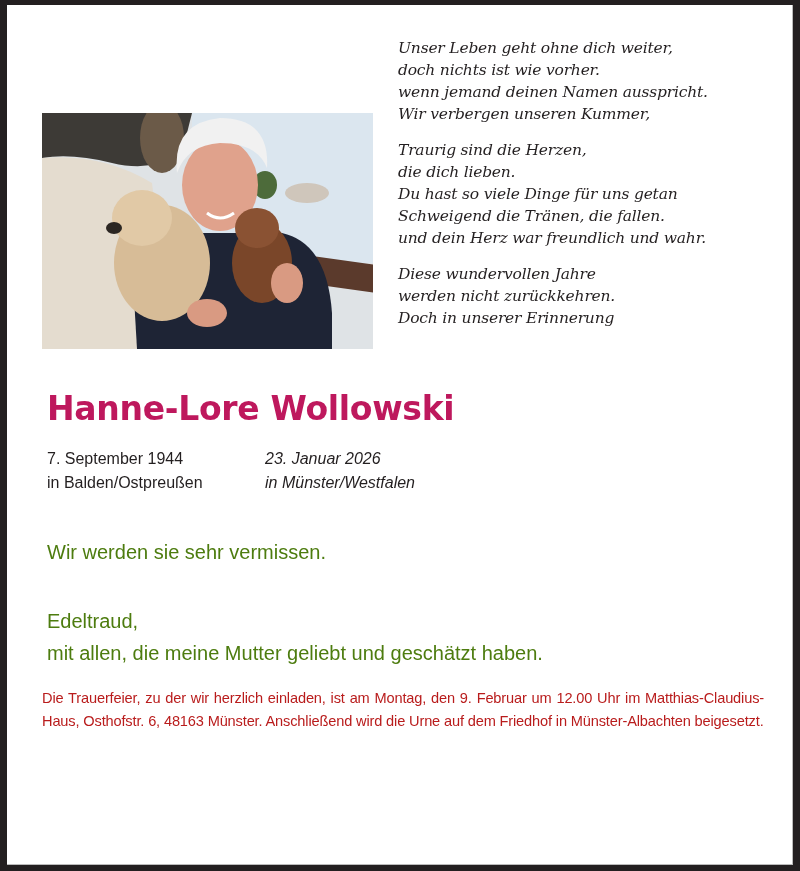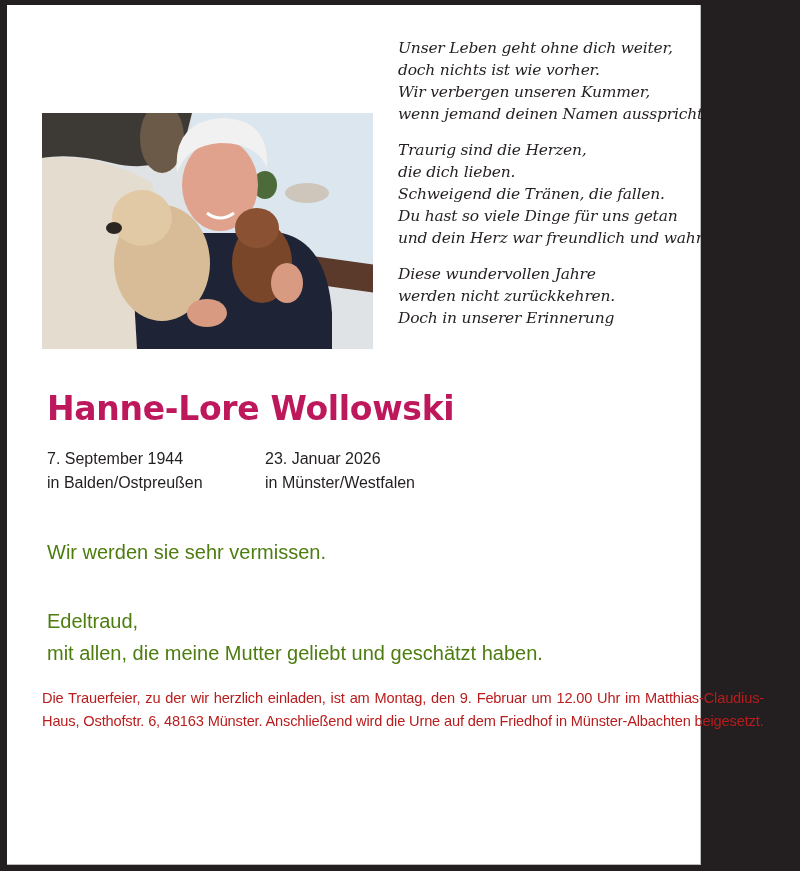--- a/index.html
+++ b/index.html
@@ -1,20 +1,20 @@
 <!DOCTYPE html>
 <html><head>
   <meta charset="utf-8">
   <style>
     * { box-sizing: border-box; margin: 0; padding: 0; }
     html, body { width: 800px; height: 871px; background: #231f20; overflow: hidden; }
     .frame {
       position: absolute;
       left: 7px; top: 5px;
-      width: 694px; height: 860px;
+      width: 786px; height: 860px;
       background: #ffffff;
       border-right: 1px solid #bbbbbb;
       border-bottom: 1px solid #bbbbbb;
     }
     .poem {
       position: absolute;
       left: 391px; top: 32px;
       width: 390px;
       font-family: "DejaVu Serif", serif;
       font-style: italic;
@@ -46,21 +46,21 @@
     }
     .dates {
       position: absolute;
       top: 442px;
       font-family: "Liberation Sans", sans-serif;
       font-size: 16px;
       line-height: 24px;
       color: #231f20;
     }
     .dates.birth { left: 40px; }
-    .dates.death { left: 258px; }
+    .dates.death { left: 258px; font-style: italic; }
     .dates span { display: block; white-space: nowrap; }
 
     .closing {
       position: absolute;
       left: 40px; top: 534px;
       font-family: "Liberation Sans", sans-serif;
       font-size: 20px;
       color: #4d7c0f;
     }
     .closing .c1 { display: block; line-height: 26px; margin-bottom: 10px; }
@@ -83,28 +83,28 @@
   </style>
 </head>
 <body>
 
 <div class="frame">
 
   <div class="poem">
     <div class="stanza">
       <span class="line">Unser Leben geht ohne dich weiter,</span>
       <span class="line">doch nichts ist wie vorher.</span>
+      <span class="line">wenn jemand deinen Namen ausspricht.</span>
       <span class="line">Wir verbergen unseren Kummer,</span>
-      <span class="line">wenn jemand deinen Namen ausspricht.</span>
     </div>
     <div class="stanza">
       <span class="line">Traurig sind die Herzen,</span>
       <span class="line">die dich lieben.</span>
+      <span class="line">Du hast so viele Dinge für uns getan</span>
       <span class="line">Schweigend die Tränen, die fallen.</span>
-      <span class="line">Du hast so viele Dinge für uns getan</span>
       <span class="line">und dein Herz war freundlich und wahr.</span>
     </div>
     <div class="stanza">
       <span class="line">Diese wundervollen Jahre</span>
       <span class="line">werden nicht zurückkehren.</span>
       <span class="line">Doch in unserer Erinnerung</span>
     </div>
   </div>
 
   <div class="photo" title="Smiling white-haired woman hugging a light tan terrier and a small brown dog">

